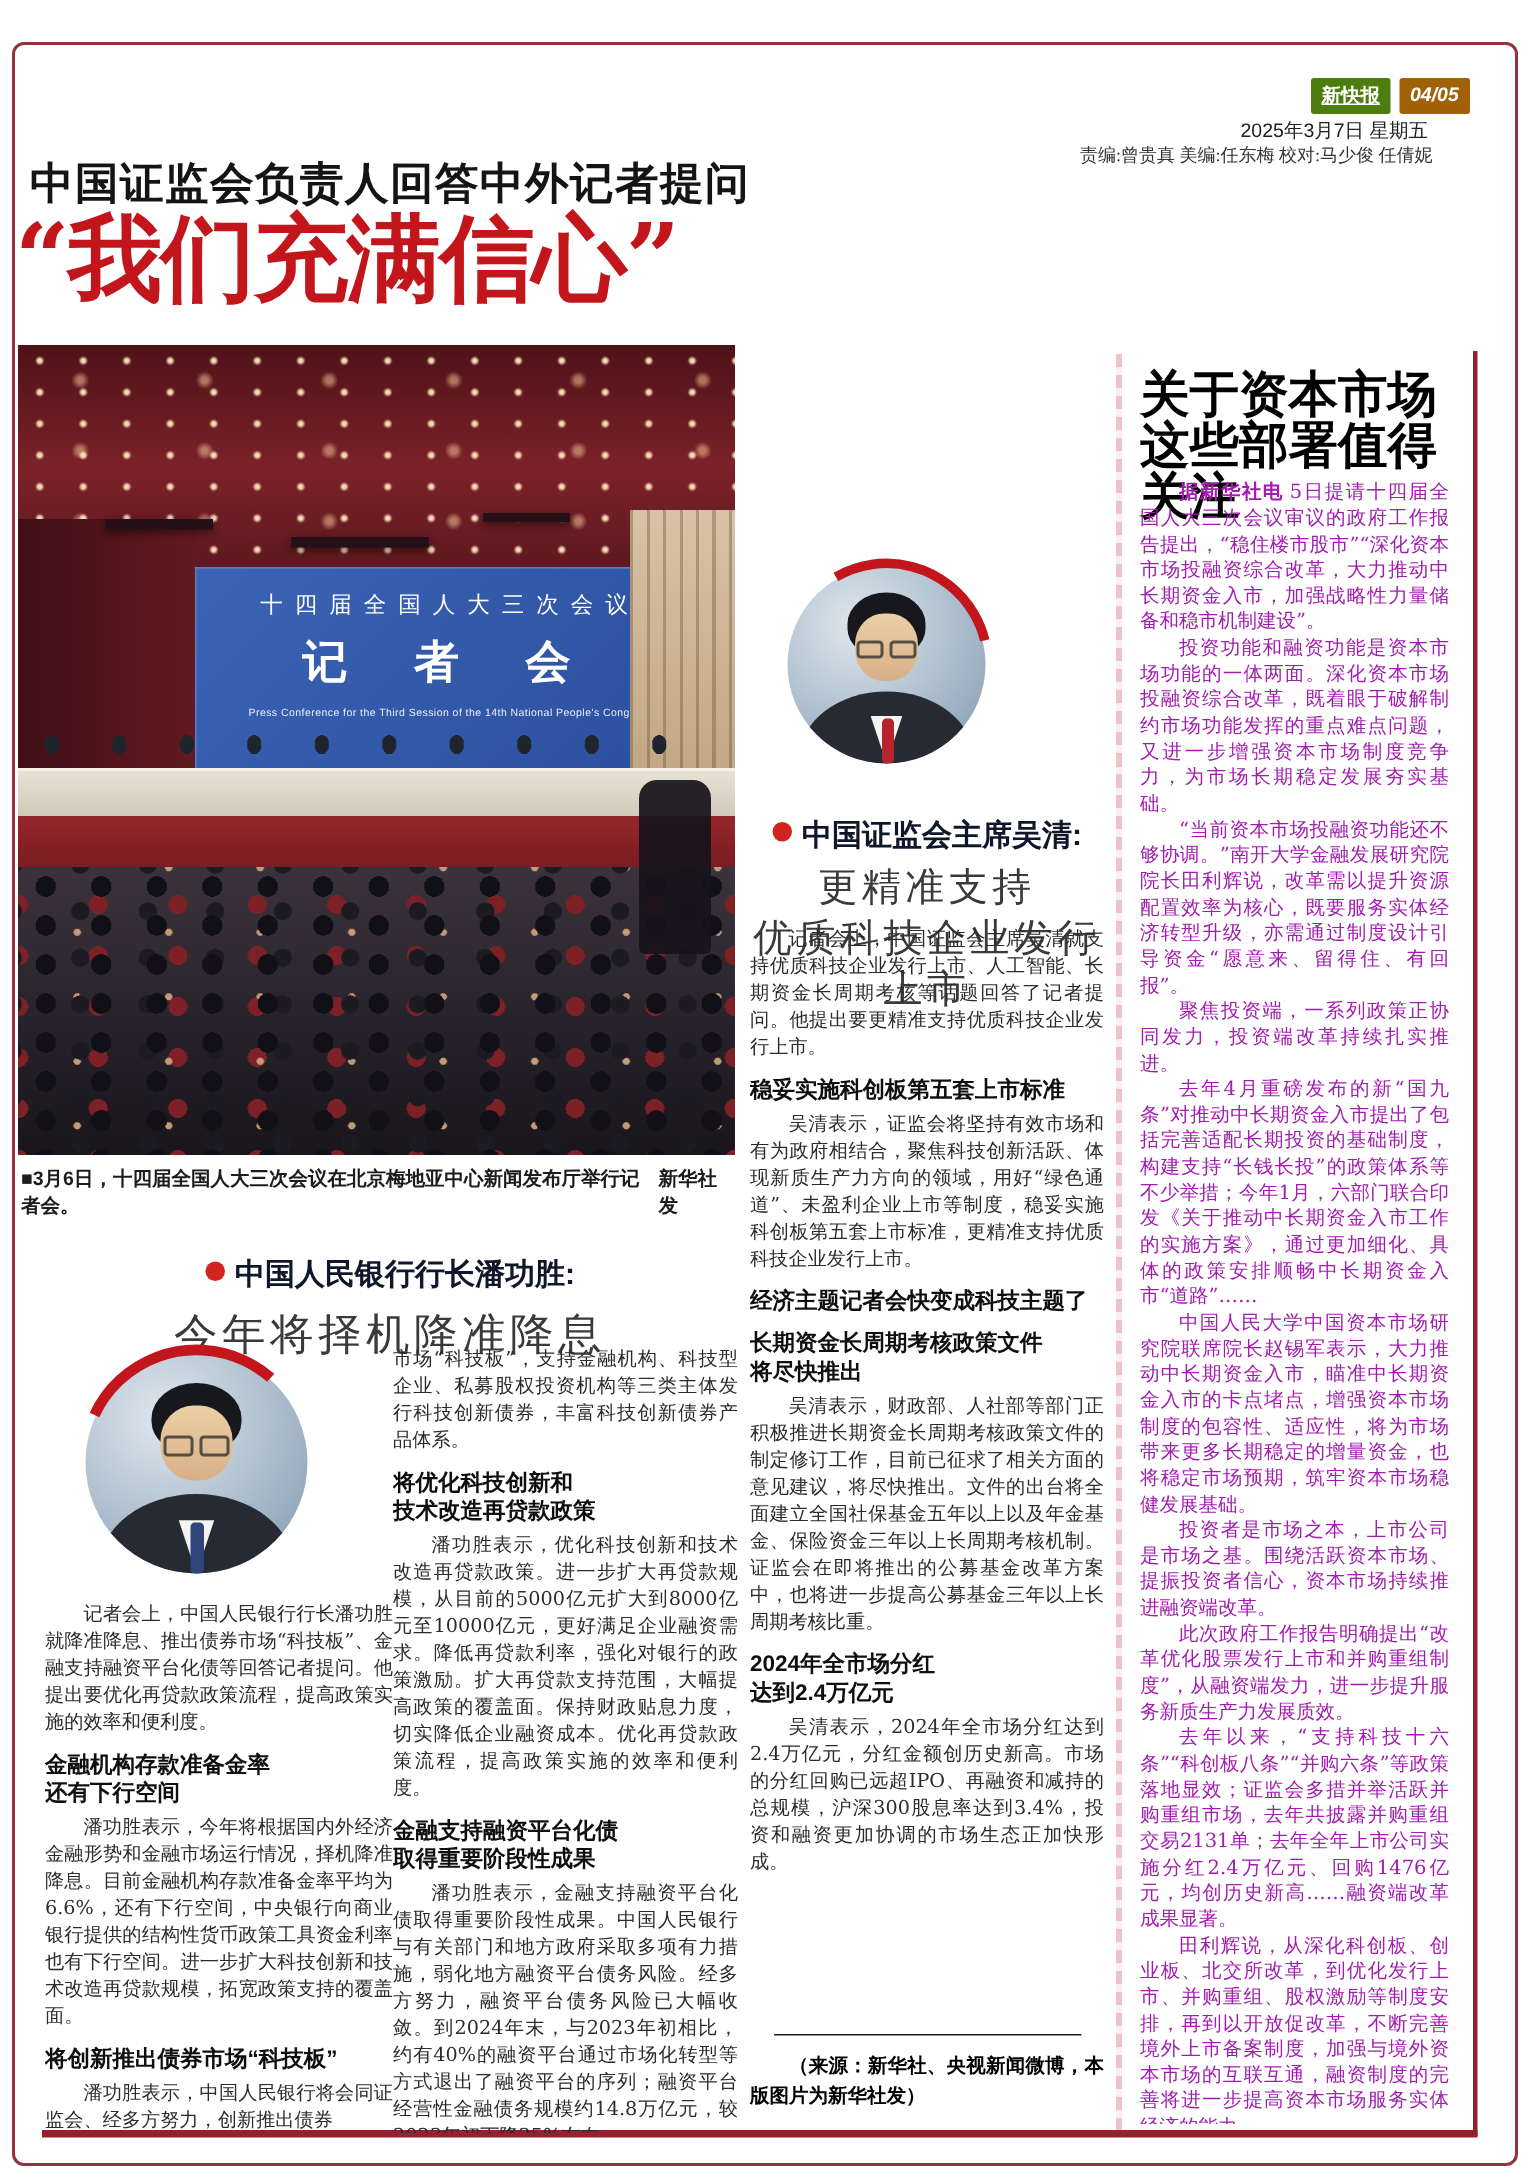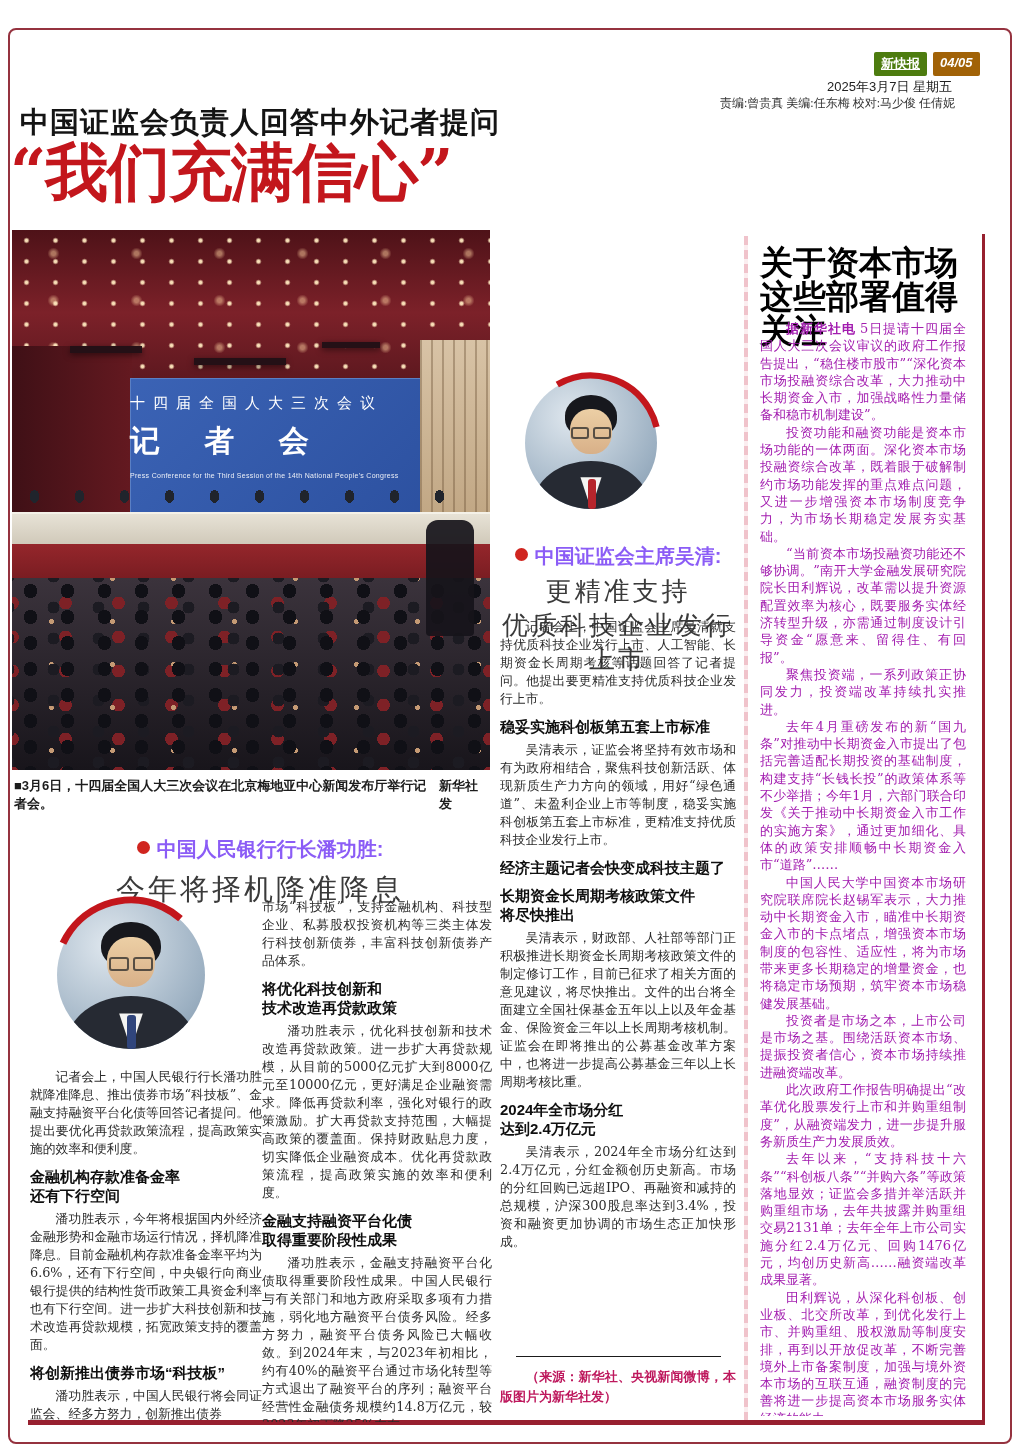--- a/index.html
+++ b/index.html
@@ -29,21 +29,21 @@
   
   .photo{left:12px;top:230px;width:478px;height:540px;background:#2a2228;overflow:hidden;}
   .ph-ceiling{left:0;top:0;width:478px;height:150px;
     background-image:
       radial-gradient(circle, rgba(255,232,190,.95) 1.2px, rgba(255,232,190,0) 3.2px),
       radial-gradient(circle, rgba(255,210,160,.5) 2px, rgba(255,210,160,0) 6px),
       linear-gradient(180deg,#4e1218 0%,#7c2129 55%,#5d181f 100%);
     background-size:29px 21px,83px 47px,100% 100%;}
   .ph-wall{left:0;top:148px;width:478px;height:138px;background:linear-gradient(#8a7a66,#6e5f4d);}
   .ph-curtain{left:0;top:116px;width:120px;height:172px;background:linear-gradient(90deg,#3f1016,#641920);}
-  .ph-screen{left:118px;top:148px;width:340px;height:135px;color:#fff;text-align:left;
+  .ph-screen{left:118px;top:148px;width:340px;height:135px;color:#fff;text-align:center;
     background:linear-gradient(135deg,#3b63b5,#2b4f9e);box-shadow:0 0 0 1px #5a7fc4 inset;
     font-family:"Liberation Sans",sans-serif;}
   .ph-screen .l1{margin-top:16px;font-size:15px;letter-spacing:8px;}
   .ph-screen .l2{margin-top:8px;font-size:30px;font-weight:700;letter-spacing:18px;}
   .ph-screen .l3{margin-top:10px;font-size:7px;opacity:.9;letter-spacing:.3px;}
   .ph-rightwall{left:408px;top:110px;width:70px;height:240px;
     background:
       repeating-linear-gradient(90deg, rgba(110,84,56,.4) 0 2px, transparent 2px 11px),
       linear-gradient(180deg,#d8c3a6,#b99d78);}
   .rig{background:#241016;box-shadow:0 2px 6px rgba(0,0,0,.5);}
@@ -61,21 +61,21 @@
       radial-gradient(circle 9px at 50% 50%, #7e2126 70%, transparent 71%),
       linear-gradient(180deg,#3b333c,#18151b);
     background-size:37px 26px,45px 31px,61px 43px,53px 34px,100% 100%;
     background-position:0 0,19px 14px,9px 22px,27px 8px,0 0;}
   .ph-cameraman{left:414px;top:290px;width:48px;height:116px;background:#16131a;
     border-radius:12px 12px 4px 4px;opacity:.92;}
   .caption{left:14px;top:777px;width:474px;display:flex;justify-content:space-between;
     font-size:13px;font-weight:600;color:#1c1c1c;font-family:"Liberation Sans",sans-serif;}
   
   .sechead{text-align:center;font-family:"Liberation Sans",sans-serif;color:#303030;}
-  .sechead .line1{font-size:20px;font-weight:700;color:#8b5cf6;}
+  .sechead .line1{font-size:20px;font-weight:700;color:#0f172a;}
   .sechead .big{font-size:29px;letter-spacing:3px;color:#3a3a3a;margin-top:7px;}
   .bullet{display:inline-block;width:13px;height:13px;border-radius:50%;background:#d0251f;
     margin-right:7px;vertical-align:2px;}
   .pan-head{left:30px;top:836px;width:460px;}
   .wu-head{left:496px;top:543px;width:244px;}
   .wu-head .big{font-size:26px;line-height:34px;margin-top:4px;}
   
   .portrait{border-radius:50%;}
   .p-inner{position:absolute;inset:5px;border-radius:50%;overflow:hidden;
     background:radial-gradient(circle at 35% 30%, #dfe7ee, #9cb0c2 70%, #7e94a8);}
@@ -95,21 +95,21 @@
   .col{font-size:12.8px;line-height:18px;color:#2b2b2b;text-align:justify;overflow:hidden;}
   .col p{margin:0;text-indent:2em;}
   .col p.ni{text-indent:0;}
   .col .subhead{font-family:"Liberation Sans",sans-serif;font-weight:700;font-size:15px;
     line-height:19px;color:#0f0f0f;margin:9px 0 5px;white-space:pre-line;text-align:left;}
   .col1{left:30px;top:1068px;width:232px;height:352px;}
   .col2{left:262px;top:898px;width:230px;height:524px;}
   .col3{left:500px;top:618px;width:236px;height:706px;}
   .srcnote{left:500px;top:1356px;width:236px;text-align:center;}
   .srcnote .hr{width:205px;height:0;border-top:1.6px solid #1a1a1a;margin:0 auto 10px;}
-  .srcnote .txt{font-size:13px;font-weight:700;color:#be185d;text-align:justify;text-indent:2em;
+  .srcnote .txt{font-size:13px;font-weight:700;color:#000000;text-align:justify;text-indent:2em;
     line-height:20px;font-family:"Liberation Sans",sans-serif;}
   
   .side-title{left:760px;top:246px;width:212px;font-size:33px;line-height:34px;font-weight:600;
     color:#000000;font-family:"Liberation Sans",sans-serif;}
   .side-body{left:760px;top:320px;width:206px;height:1096px;overflow:hidden;
     font-size:13px;line-height:17.3px;color:#a21caf;text-align:justify;
     font-family:"DejaVu Serif",serif;}
   .side-body p{margin:0;text-indent:2em;}
   .side-body .lead b{font-weight:700;margin-right:4px;}
 </style>

